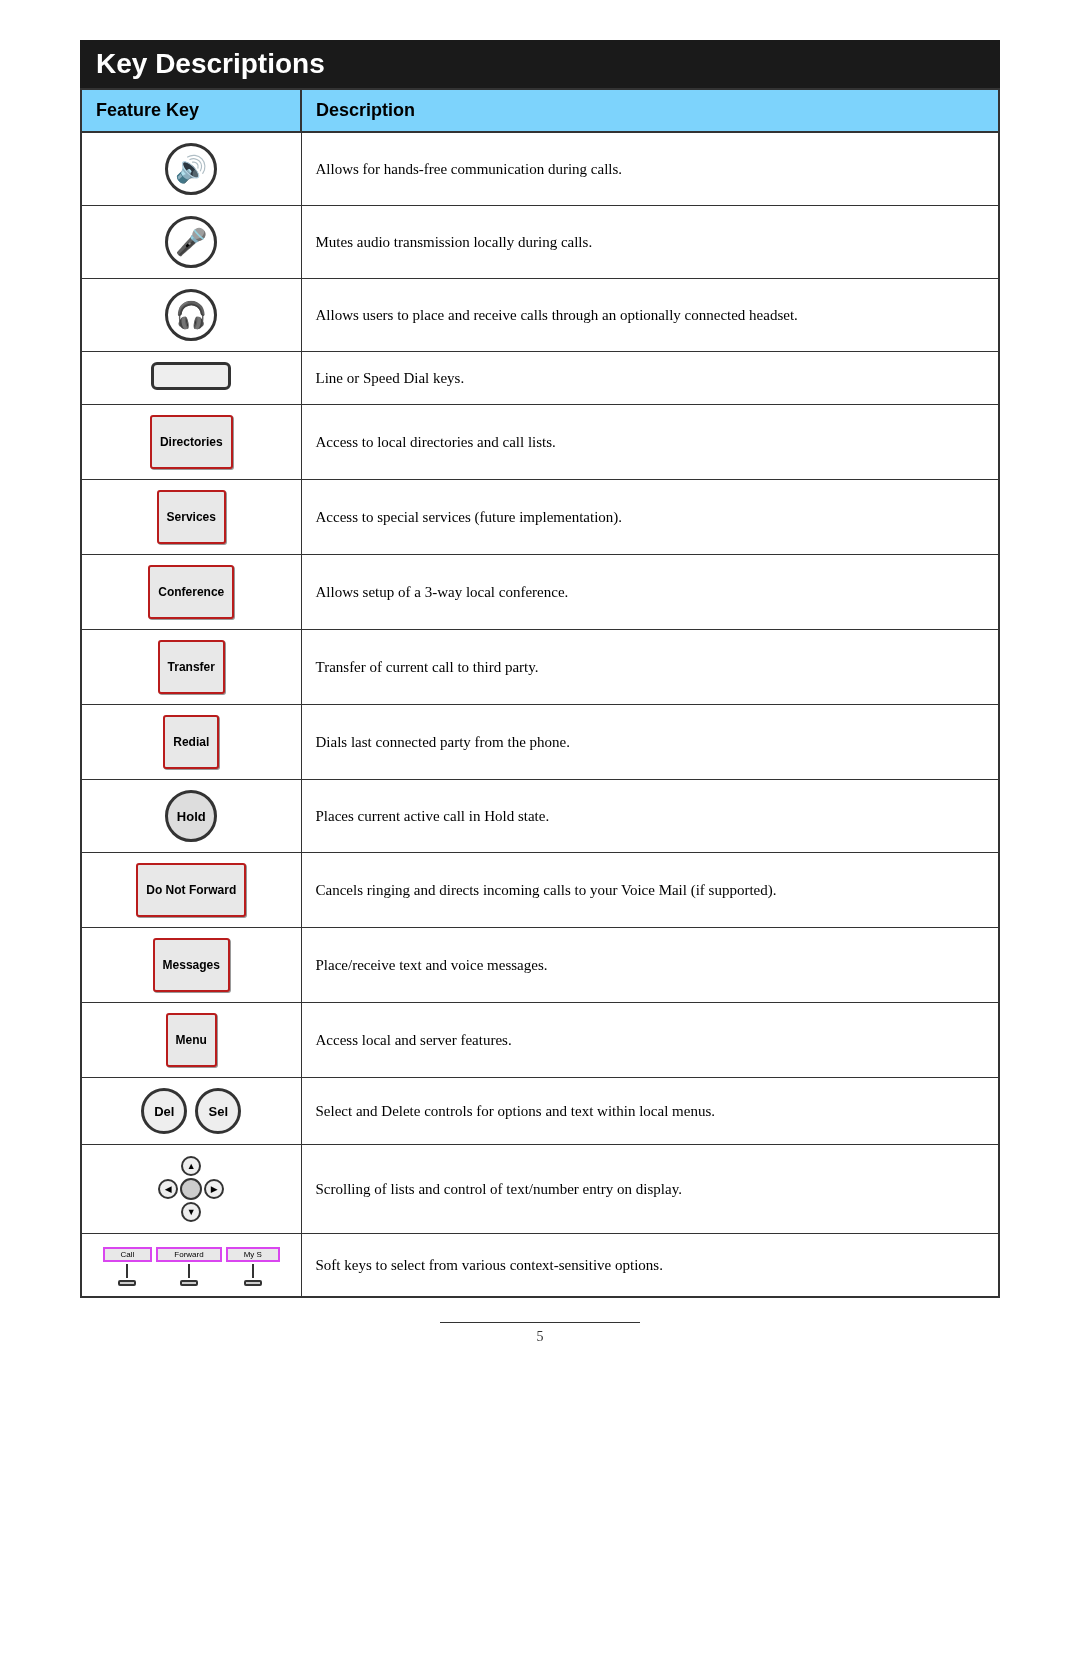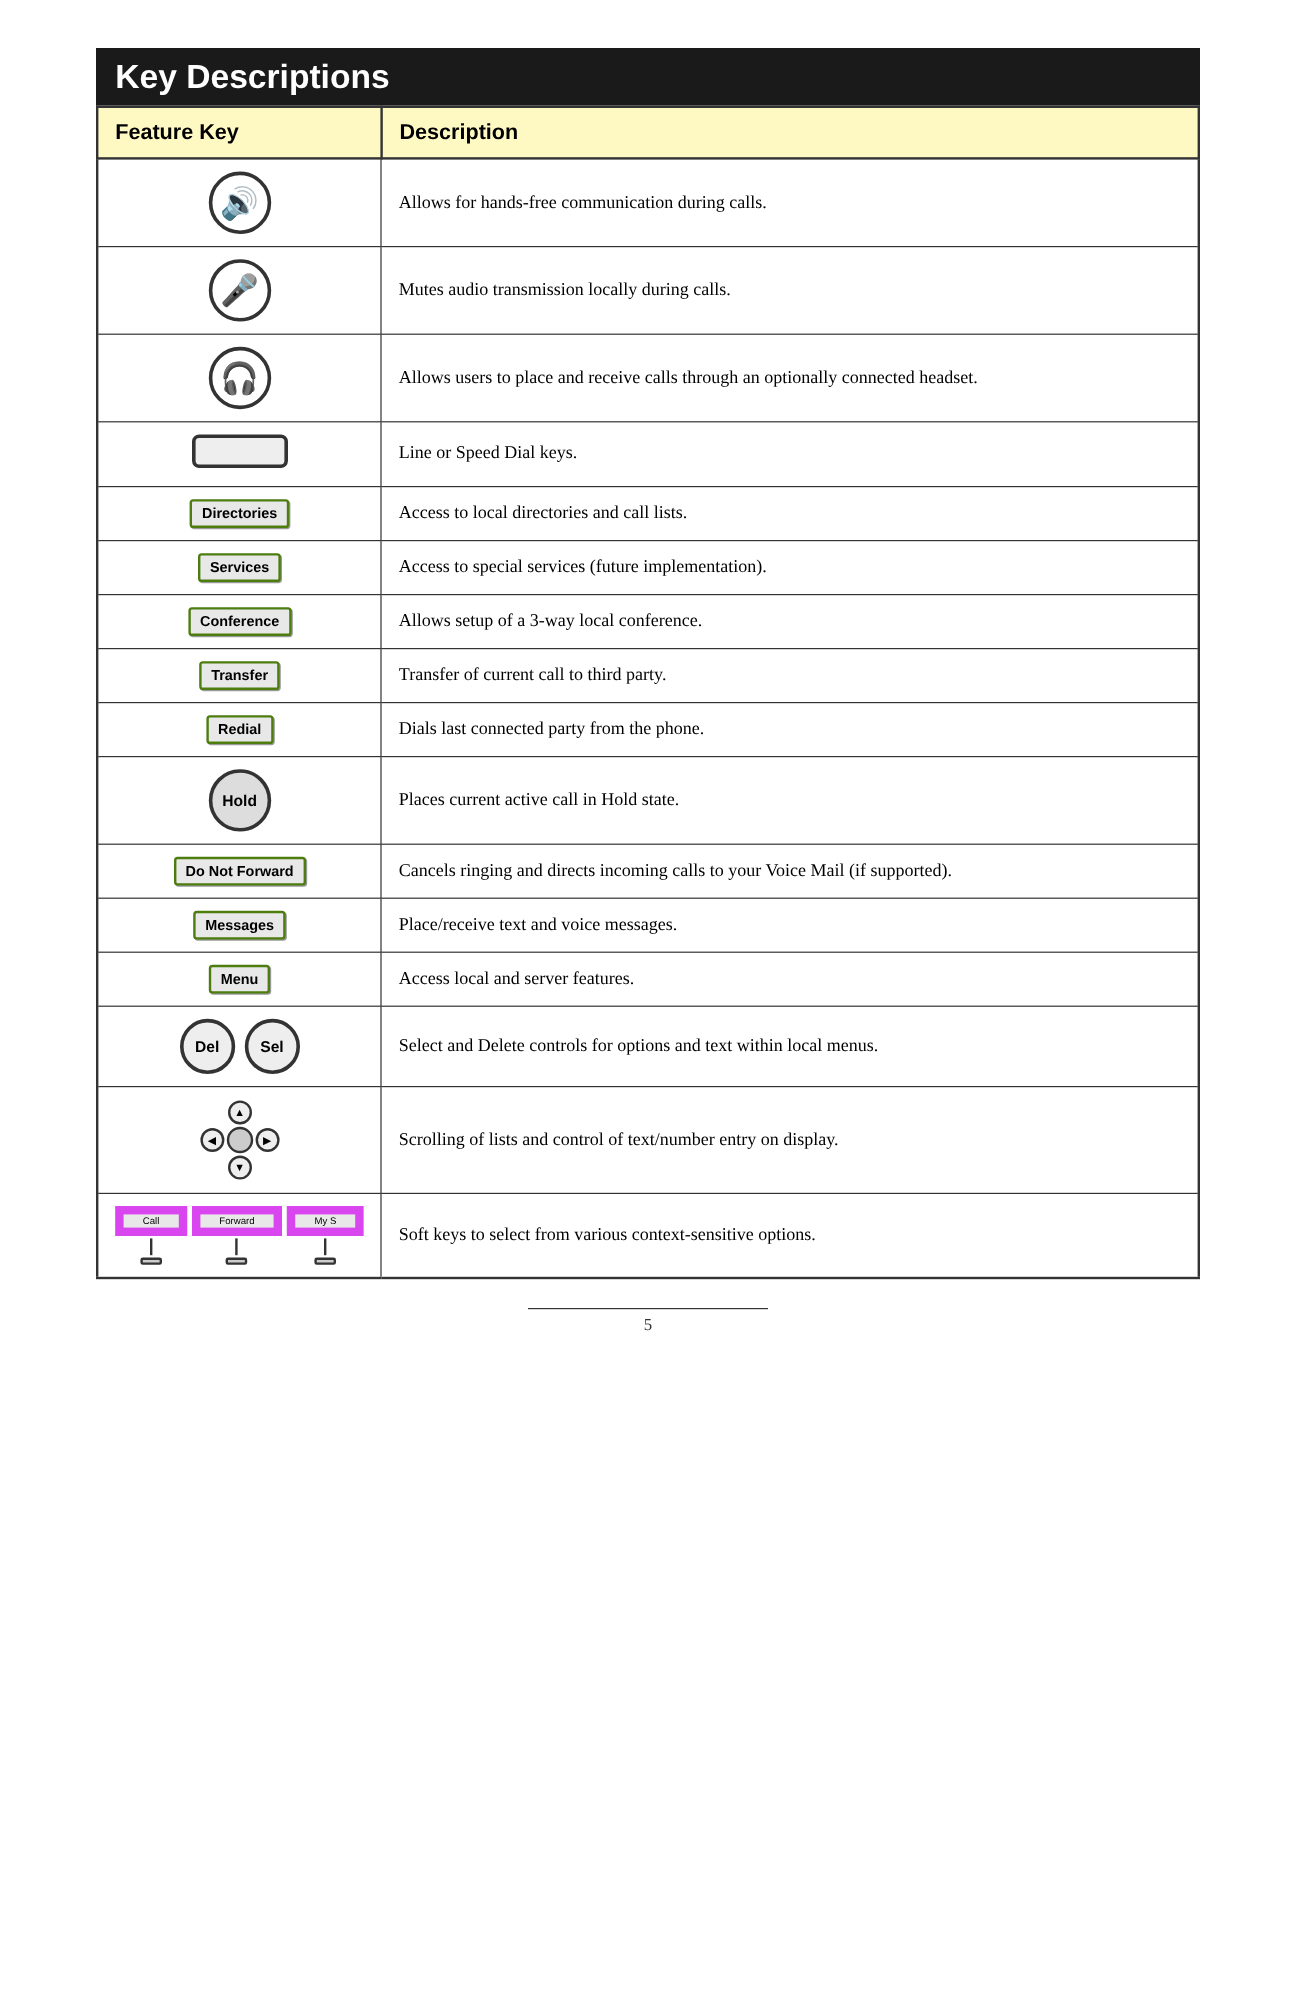--- a/index.html
+++ b/index.html
@@ -38,21 +38,21 @@
       border: 2px solid #333;
     }
 
     .key-table th {
       font-family: Arial, Helvetica, sans-serif;
       font-weight: bold;
       font-size: 18px;
       text-align: left;
       padding: 10px 14px;
       border: 2px solid #333;
-      background: #fef9c3;
+      background: #7dd3fc;
     }
 
     .key-table td {
       border: 1px solid #333;
       padding: 10px 14px;
       vertical-align: middle;
     }
 
     .key-table td.icon-cell {
       width: 220px;
@@ -111,23 +111,23 @@
       width: 80px;
       height: 28px;
       border: 3px solid #333;
       border-radius: 6px;
       background: #eee;
     }
 
     
     .icon-btn {
       display: inline-block;
-      border: 2px solid #4d7c0f;
+      border: 2px solid #b91c1c;
       border-radius: 3px;
-      padding: 3px 8px;
+      padding: 18px 8px;
       font-family: Arial, sans-serif;
       font-size: 12px;
       font-weight: bold;
       background: #e8e8e8;
       box-shadow: 1px 1px 0 #999;
     }
 
     
     .icon-hold {
       width: 52px;
@@ -209,21 +209,21 @@
     }
     .soft-key-group {
       display: flex;
       flex-direction: column;
       align-items: center;
       gap: 2px;
     }
     .soft-key-label {
       font-size: 8px;
       font-family: Arial, sans-serif;
-      border: 7px solid #d946ef;
+      border: 2px solid #d946ef;
       padding: 1px 16px;
       background: #e8e8e8;
       white-space: nowrap;
     }
     .soft-key-stem {
       width: 2px;
       height: 14px;
       background: #333;
     }
     .soft-key-base {

